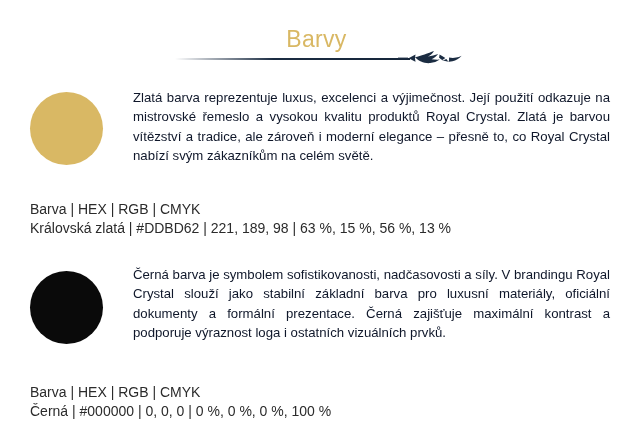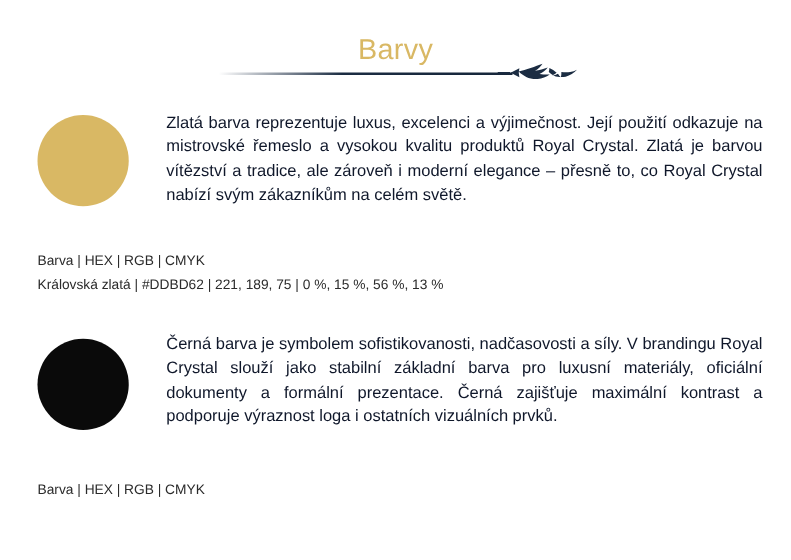--- a/index.html
+++ b/index.html
@@ -92,21 +92,21 @@
     text-align: justify;
     text-justify: inter-word;
     font-weight: 400;
   }
   .para-gold { top: 88px; }
   .para-black { top: 265px; }
 
   .meta {
     position: absolute;
     left: 30px;
-    font-size: 11px;
+    font-size: 14px;
     line-height: 19px;
     color: #2b2b2b;
     white-space: nowrap;
   }
   .meta-head-gold { top: 200px; }
   .meta-vals-gold { top: 219px; }
   .meta-head-black { top: 383px; }
   .meta-vals-black { top: 402px; }
 
   
@@ -136,23 +136,24 @@
         </g>
       </svg>
     </div>
   </div>
 
   <div class="color-block block-gold">
     <div class="swatch swatch-gold"></div>
   </div>
   <div class="para para-gold">Zlatá barva reprezentuje luxus, excelenci a výjimečnost. Její použití odkazuje na mistrovské řemeslo a vysokou kvalitu produktů Royal Crystal. Zlatá je barvou vítězství a tradice, ale zároveň i moderní elegance – přesně to, co Royal Crystal nabízí svým zákazníkům na celém světě.</div>
   <div class="meta meta-head-gold">Barva | HEX | RGB | CMYK</div>
-  <div class="meta meta-vals-gold">Královská zlatá | #DDBD62 | 221, 189, 75 | 0 %, 15 %, 56 %, 13 %</div>
+  <div class="meta meta-vals-gold">Královská zlatá | #DDBD62 | 221, 189, 98 | 63 %, 15 %, 56 %, 13 %</div>
 
   <div class="color-block block-black">
     <div class="swatch swatch-black"></div>
   </div>
   <div class="para para-black">Černá barva je symbolem sofistikovanosti, nadčasovosti a síly. V brandingu Royal Crystal slouží jako stabilní základní barva pro luxusní materiály, oficiální dokumenty a formální prezentace. Černá zajišťuje maximální kontrast a podporuje výraznost loga i ostatních vizuálních prvků.</div>
   <div class="meta meta-head-black">Barva | HEX | RGB | CMYK</div>
+  <div class="meta meta-vals-black">Černá | #000000 | 0, 0, 0 | 0 %, 0 %, 0 %, 100 %</div>
 
   <div class="page-num">12</div>
 
 </div>
 
 </body></html>

